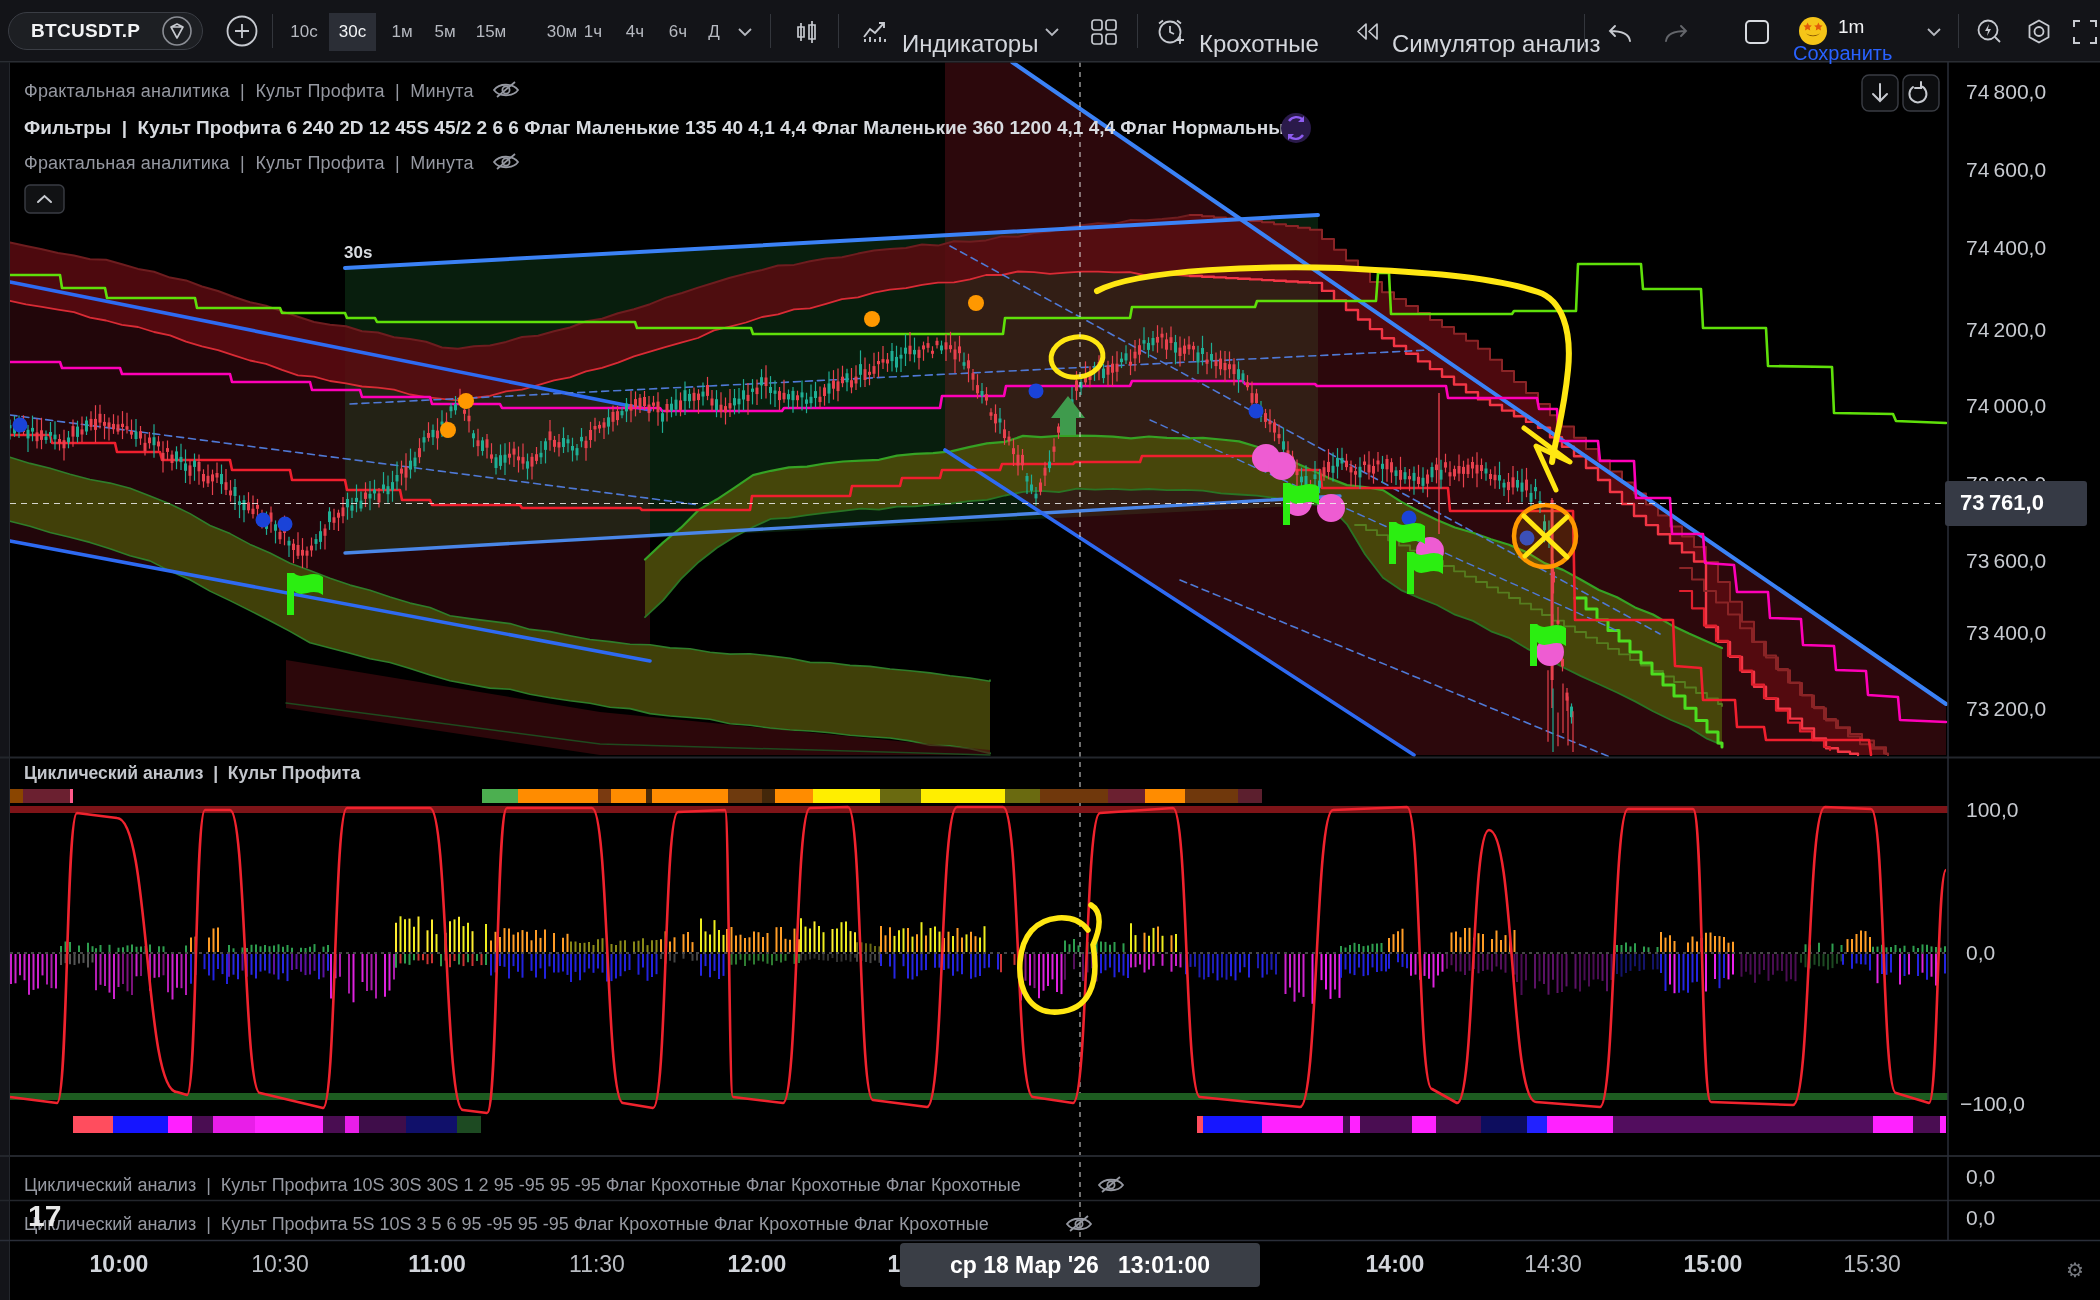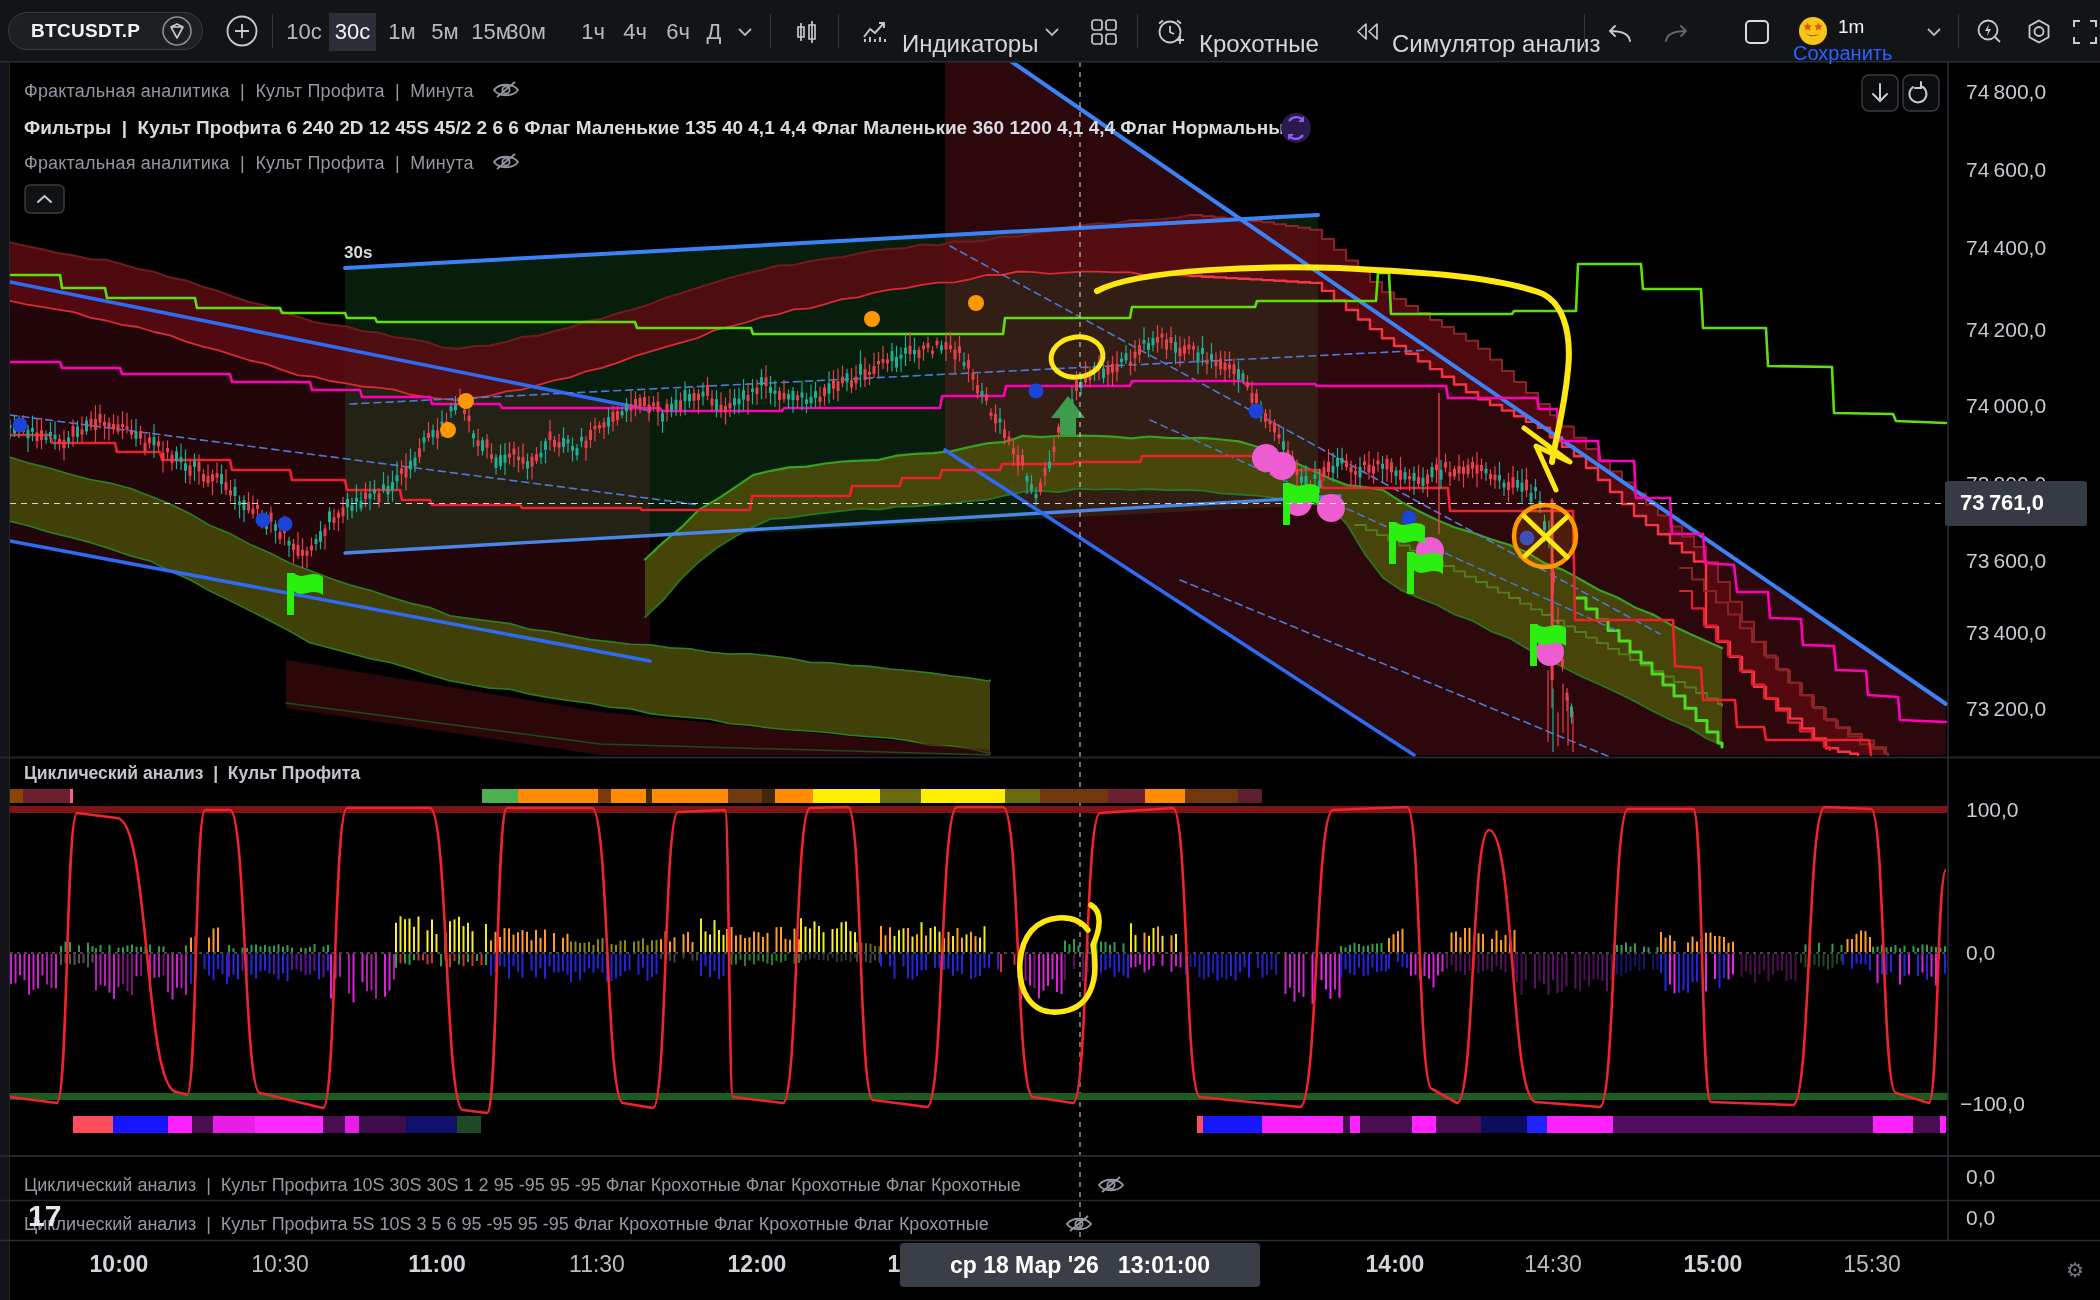--- a/index.html
+++ b/index.html
@@ -1,20 +1,20 @@
 <!DOCTYPE html>
 <html><head><meta charset="utf-8"><style>
 * { margin:0; padding:0; box-sizing:border-box; }
 body { width:2100px; height:1300px; background:#000; overflow:hidden; font-family:"Liberation Sans",sans-serif; position:relative; }
 #tb { position:absolute; top:0; left:0; width:2100px; height:62px; background:#131418; border-bottom:1px solid #2a2d33; z-index:5; }
 #tb > * { position:absolute; }
 .pill { left:8px; top:12px; display:flex; align-items:center; gap:20px; background:#1d1f23; border:1px solid #3a3d44; border-radius:20px; height:38px; padding:0 8px 0 22px; }
 .sym { color:#f2f3f5; font-size:19px; font-weight:bold; letter-spacing:.3px; }
 .sep { width:1px; height:34px; background:#33363c; top:14px; }
-.tf { color:#b6b9c0; font-size:22px; top:13px; height:38px; line-height:38px; text-align:center; }
+.tf { color:#b6b9c0; font-size:17px; top:13px; height:38px; line-height:38px; text-align:center; }
 .tf.active { background:#2b2e36; border-radius:0; color:#f2f3f5; }
 .tlabel { color:#d3d6dc; font-size:24px; top:30px; }
 .onem { color:#f2f3f5; font-size:19px; font-weight:normal; top:16px; }
 .savetxt { color:#2962ff; font-size:20px; top:42px; }
 </style></head>
 <body>
 <div id="tb">
     <div class="pill">
       <span class="sym">BTCUSDT.P</span>
       <svg width="34" height="34" viewBox="0 0 34 34">
@@ -25,21 +25,21 @@
     <svg style="position:absolute;left:224px;top:13px;" width="36" height="36" viewBox="0 0 36 36">
       <circle cx="18" cy="18" r="14.5" stroke="#c7cad0" stroke-width="1.8" fill="none"></circle>
       <path d="M18 11 L18 25 M11 18 L25 18" stroke="#c7cad0" stroke-width="1.8"></path>
     </svg>
     <div class="sep" style="left:272px"></div>
     <span class="tf" style="left:283px;width:42px">10с</span>
     <span class="tf active" style="left:329px;width:47px">30с</span>
     <span class="tf" style="left:386px;width:32px">1м</span>
     <span class="tf" style="left:429px;width:32px">5м</span>
     <span class="tf" style="left:468px;width:46px">15м</span>
-    <span class="tf" style="left:503px;width:46px">30м</span>
+    <span class="tf" style="left:539px;width:46px">30м</span>
     <span class="tf" style="left:577px;width:32px">1ч</span>
     <span class="tf" style="left:619px;width:32px">4ч</span>
     <span class="tf" style="left:662px;width:32px">6ч</span>
     <span class="tf" style="left:702px;width:24px">Д</span>
     <svg style="position:absolute;left:733px;top:22px;" width="24" height="20" viewBox="0 0 24 20">
       <path d="M6 7 L12 13 L18 7" stroke="#b6b9c0" stroke-width="1.8" fill="none"></path>
     </svg>
     <div class="sep" style="left:770px"></div>
     <svg style="position:absolute;left:788px;top:14px;" width="36" height="36" viewBox="0 0 36 36">
       <path d="M13 9 L13 27 M10 13 L16 13 L16 23 L10 23 Z M24 7 L24 29 M21 11 L27 11 L27 25 L21 25 Z" stroke="#c7cad0" stroke-width="1.7" fill="none"></path>

